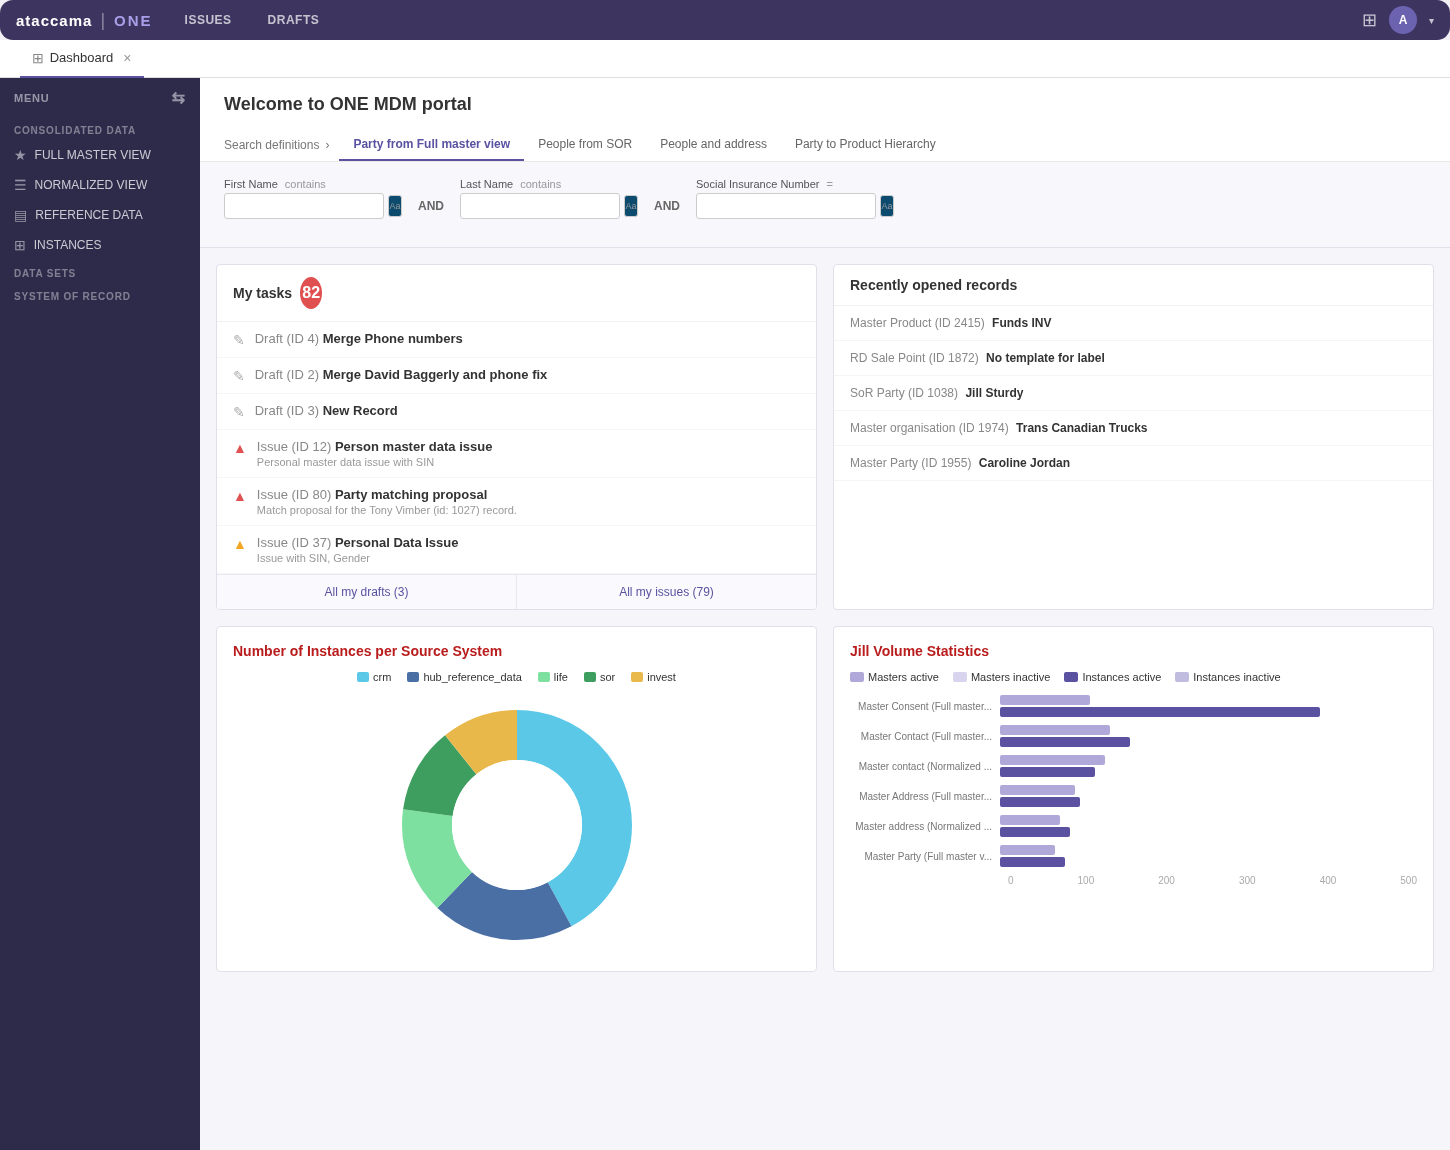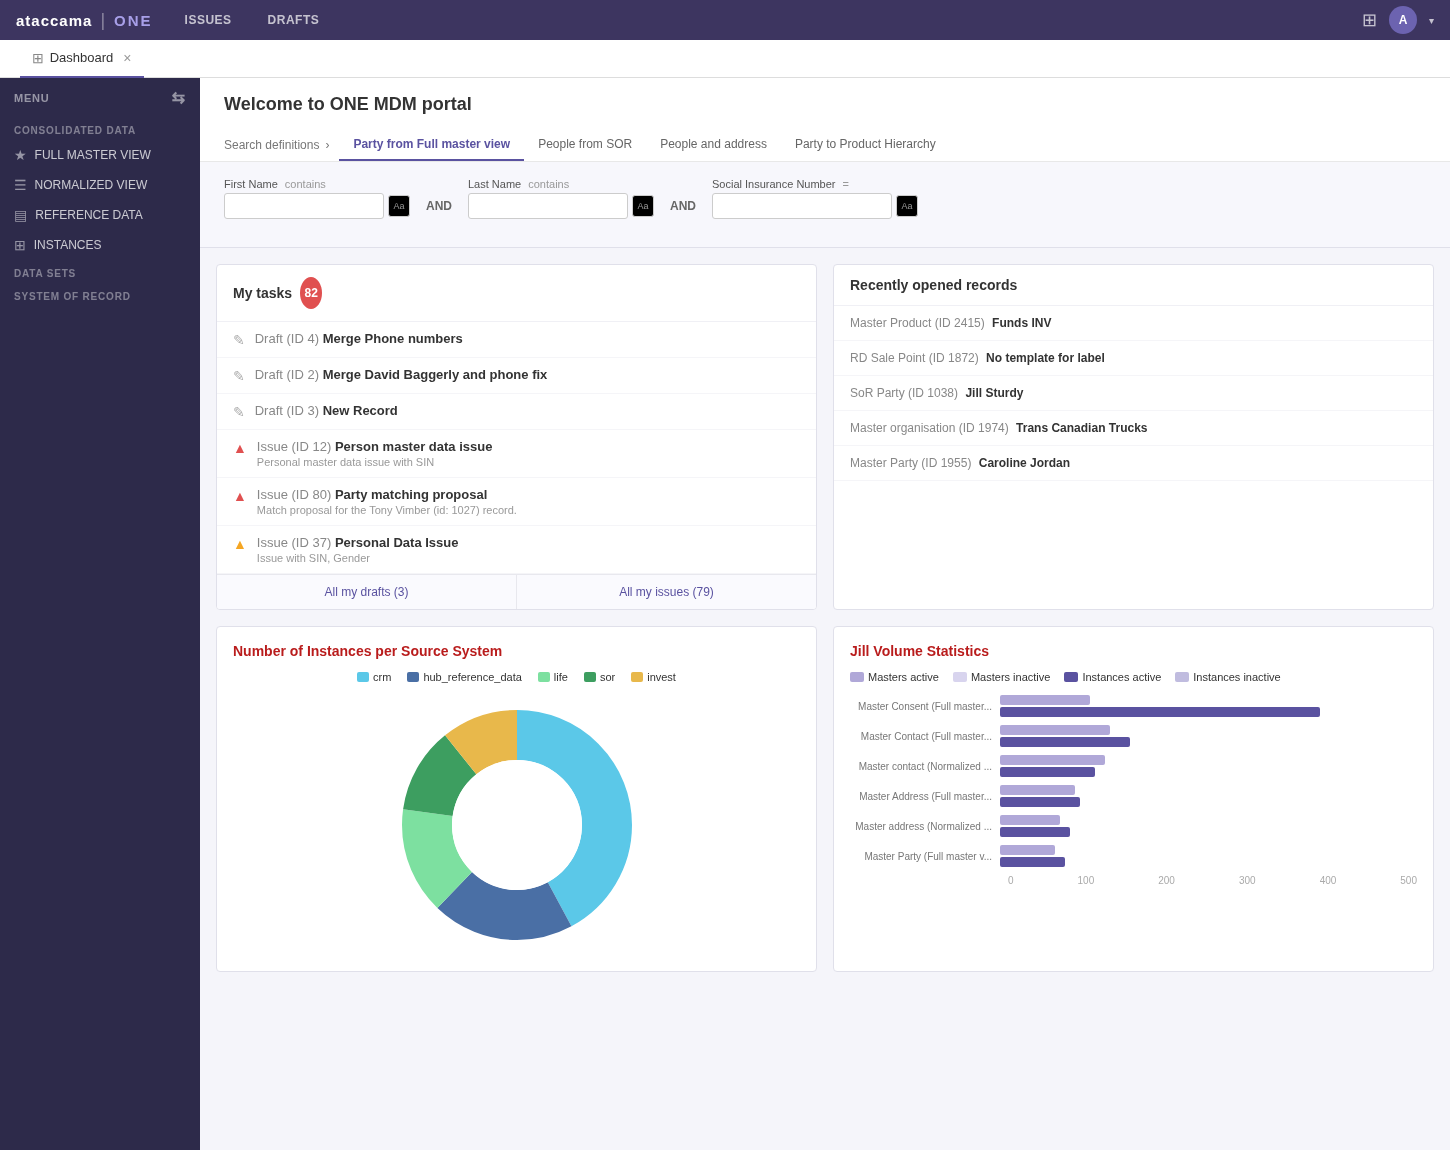--- a/index.html
+++ b/index.html
@@ -6,20 +6,21 @@
     body { font-family: 'Segoe UI', Arial, sans-serif; font-size: 13px; background: #f0f0f5; color: #333; }
 
     
     .top-nav {
       background: #3d3560;
       height: 40px;
       display: flex;
       align-items: center;
       padding: 0 16px;
       gap: 24px;
+      border-radius: 13px;
     }
     .logo {
       display: flex;
       align-items: center;
       gap: 8px;
       color: white;
       font-size: 15px;
       font-weight: 600;
       letter-spacing: 1px;
     }
@@ -108,22 +109,22 @@
     .search-fields { display: flex; align-items: center; gap: 10px; margin-bottom: 12px; }
     .field-group { display: flex; flex-direction: column; gap: 3px; }
     .field-label { font-size: 11px; color: #555; }
     .field-label span { color: #999; margin-left: 4px; }
     .field-input-wrap { display: flex; align-items: center; gap: 4px; }
     .field-input {
       border: 1px solid #ccc; border-radius: 3px; padding: 5px 8px;
       font-size: 12px; width: 160px; background: white;
     }
     .input-type-icon {
-      width: 22px; height: 22px; border: 1px solid #ccc; border-radius: 3px;
-      background: #000000; display: flex; align-items: center; justify-content: center;
+      width: 14px; height: 22px; border: 1px solid #ccc; border-radius: 3px;
+      background: #0c4a6e; display: flex; align-items: center; justify-content: center;
       font-size: 9px; color: #999; cursor: pointer;
     }
     .and-label { font-size: 12px; color: #666; font-weight: 600; padding: 0 6px; margin-top: 14px; }
     .search-actions { display: flex; gap: 8px; }
     .btn-search {
       background: #5a52a0; color: white; border: none; border-radius: 3px;
       padding: 6px 16px; font-size: 12px; cursor: pointer; font-weight: 600;
     }
     .btn-clear {
       background: white; color: #555; border: 1px solid #ccc; border-radius: 3px;
@@ -140,21 +141,21 @@
     .card { background: white; border-radius: 4px; border: 1px solid #e0e0ea; overflow: hidden; }
 
     
     .card-header {
       padding: 12px 16px; display: flex; align-items: center; gap: 8px;
       border-bottom: 1px solid #f0f0f5;
     }
     .card-title { font-size: 14px; font-weight: 600; color: #333; }
     .badge {
       background: #e05050; color: white; border-radius: 50%; width: 22px; height: 32px;
-      display: flex; align-items: center; justify-content: center; font-size: 12px; font-weight: 700;
+      display: flex; align-items: center; justify-content: center; font-size: 16px; font-weight: 700;
     }
     .task-item {
       display: flex; align-items: flex-start; gap: 10px;
       padding: 9px 16px; border-bottom: 1px solid #f5f5f8;
     }
     .task-icon { font-size: 14px; margin-top: 1px; flex-shrink: 0; }
     .task-icon.draft { color: #aaa; }
     .task-icon.issue-red { color: #e05050; }
     .task-icon.issue-yellow { color: #f5a623; }
     .task-prefix { color: #888; }

